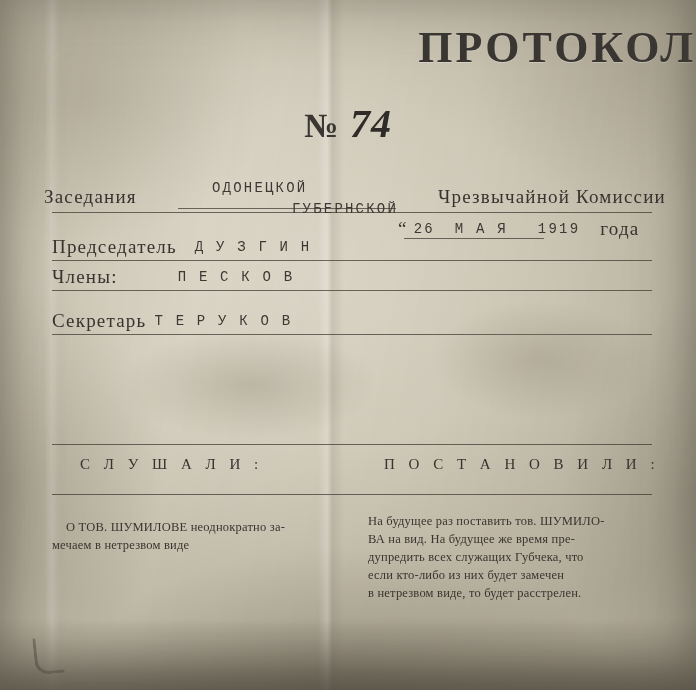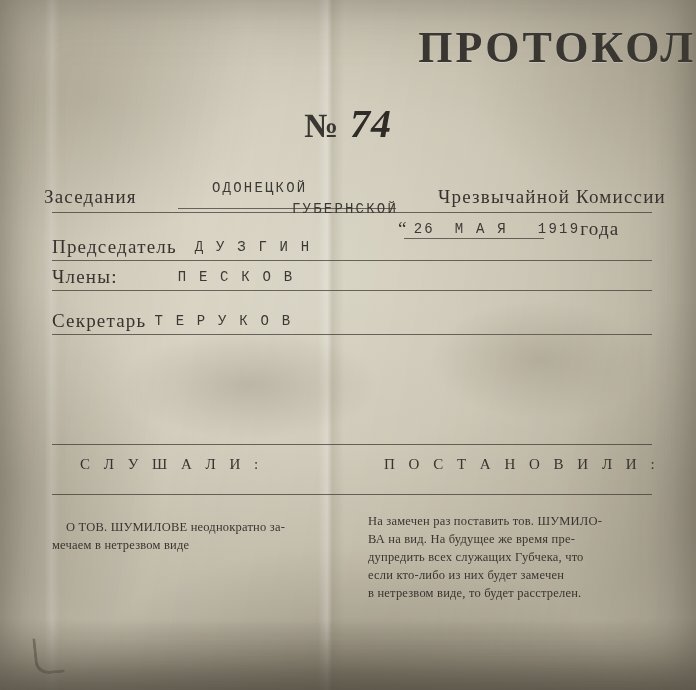--- a/index.html
+++ b/index.html
@@ -207,21 +207,21 @@
       <span class="lbl">Чрезвычайной Комиссии</span>
     </div>
     <div class="rule" style="top:208px; left:178px; width:218px;"></div>
     <div class="rule" style="top:212px; left:52px; width:600px;"></div>
 
     <div class="row" style="top:218px; left:398px;">
       <span class="lbl">“</span>
       <span class="typed" style="margin-left:6px;">26</span>
       <span class="typed" style="margin-left:20px;">М А Я</span>
       <span class="typed" style="margin-left:30px;">1919</span>
-      <span class="lbl" style="margin-left:0;">года</span>
+      <span class="lbl" style="margin-left:20px;">года</span>
     </div>
     <div class="rule thin" style="top:238px; left:404px; width:140px;"></div>
 
     <div class="row" style="top:236px; left:52px;">
       <span class="lbl">Председатель</span>
       <span class="typed" style="margin-left:18px;">Д У З Г И Н</span>
     </div>
     <div class="rule" style="top:260px; left:52px; width:600px;"></div>
 
     <div class="row" style="top:266px; left:52px;">
@@ -244,21 +244,21 @@
     <div class="rule" style="top:494px; left:52px; width:600px;"></div>
 
     <div class="body-text" style="top:519px; left:66px; width:260px;">
       <span>О ТОВ. ШУМИЛОВЕ неоднократно за-</span>
     </div>
     <div class="body-text" style="top:537px; left:52px; width:270px;">
       <span>мечаем в нетрезвом виде</span>
     </div>
 
     <div class="body-text" style="top:513px; left:368px; width:300px;">
-      <span>На замечен раз поставить тов. ШУМИЛО-</span>
+      <span>На будущее раз поставить тов. ШУМИЛО-</span>
     </div>
     <div class="body-text" style="top:531px; left:368px; width:300px;">
       <span>ВА на вид. На будущее же время пре-</span>
     </div>
     <div class="body-text" style="top:549px; left:368px; width:300px;">
       <span>дупредить всех служащих Губчека, что</span>
     </div>
     <div class="body-text" style="top:567px; left:368px; width:300px;">
       <span>если кто-либо из них будет замечен</span>
     </div>

